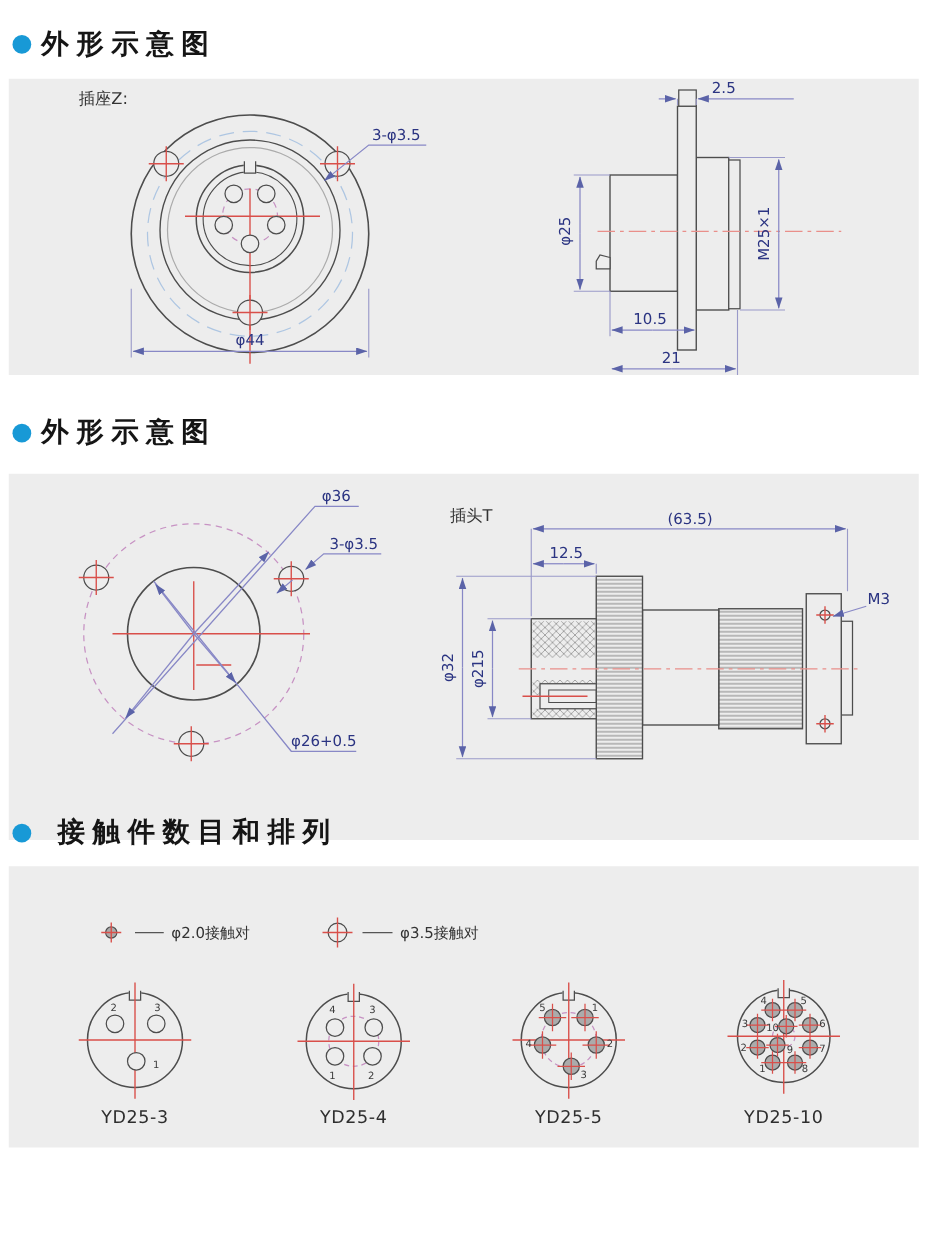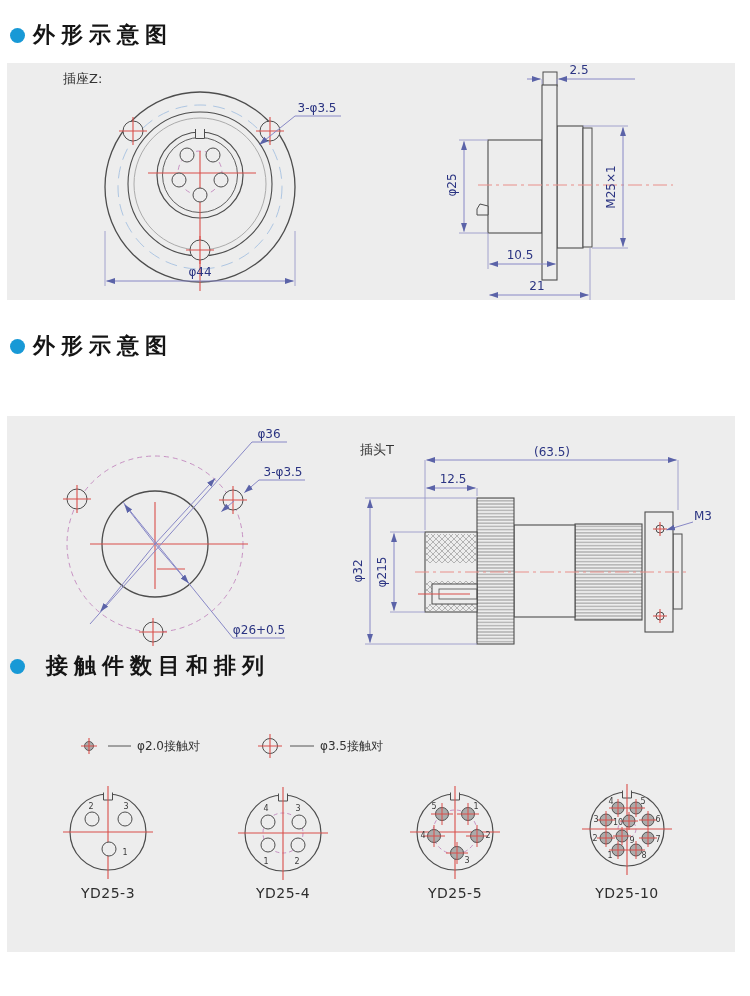--- a/index.html
+++ b/index.html
@@ -119,21 +119,21 @@
         <text class="dim" x="530" y="227" text-anchor="middle">21</text>
       </g>
     </svg>
   </div>
 
   <div class="sec-header" style="top:336px;">
     <span class="dot"></span>
     <span class="sec-title">外形示意图</span>
   </div>
 
-  <div class="panel" style="top:379px;height:293px;margin-top:37px;">
+  <div class="panel" style="top:379px;height:293px;">
     <svg width="728" height="250" viewBox="0 0 728 250">
       <defs>
         <marker id="ar2" markerWidth="11" markerHeight="8" refX="8.6" refY="3" orient="auto" markerUnits="userSpaceOnUse">
           <path d="M0,0 L9,3 L0,6 z" fill="#5b63a8"></path>
         </marker>
         <pattern id="xh2" width="6" height="6" patternUnits="userSpaceOnUse">
           <rect width="6" height="6" fill="#ededed"></rect>
           <path d="M0,6 L6,0 M0,0 L6,6" stroke="#9a9a9a" stroke-width="0.7"></path>
         </pattern>
         <pattern id="kn2" width="6" height="3.2" patternUnits="userSpaceOnUse">
@@ -219,21 +219,21 @@
         <text class="dim" x="687" y="104">M3</text>
       </g>
     </svg>
   </div>
 
   <div class="sec-header" style="top:656px;gap:21px;">
     <span class="dot"></span>
     <span class="sec-title">接触件数目和排列</span>
   </div>
 
-  <div class="panel" style="top:693px;height:259px;">
+  <div class="panel" style="top:693px;height:225px;">
     <svg id="contacts-svg" width="728" height="259" viewBox="0 0 728 259">
 
       <g>
         <circle cx="82" cy="53" r="4.5" fill="#ababab" stroke="#4d4d4d" stroke-width="0.9"></circle>
         <path class="red" d="M74,53 H90 M82,45 V61"></path>
         <path d="M101,53 H124" stroke="#555" stroke-width="1"></path>
         <text x="130" y="57" font-size="12" fill="#333">φ2.0接触对</text>
 
         <circle cx="263" cy="53" r="7.5" fill="#ededed" stroke="#4d4d4d" stroke-width="1"></circle>
         <path class="red" d="M251,53 H275 M263,41 V65"></path>

